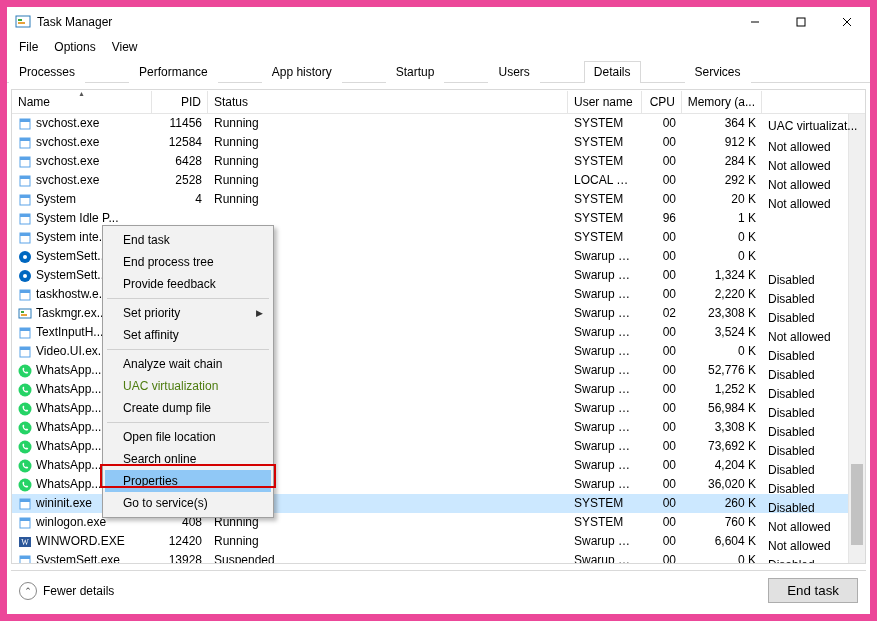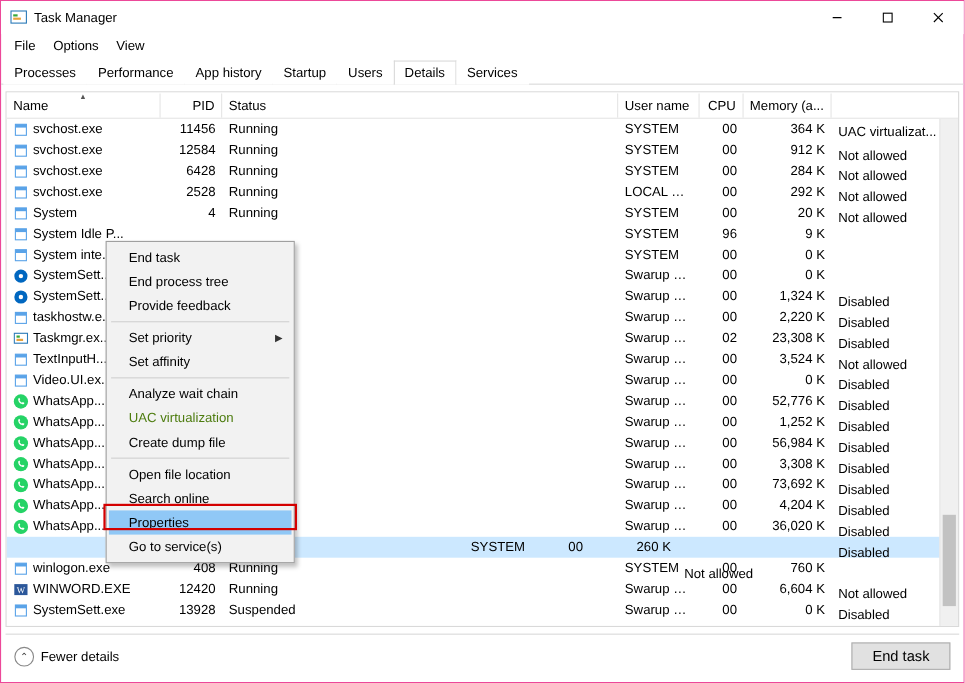--- a/index.html
+++ b/index.html
@@ -7,21 +7,21 @@
     margin: 0; padding: 0;
     width: 877px; height: 621px;
     font-family: "Segoe UI", Tahoma, sans-serif;
     font-size: 12px;
     color: #000;
     background: #fff;
     overflow: hidden;
   }
   .window {
     width: 877px; height: 621px;
-    border: 1px solid #ec4899;
+    border: 7px solid #ec4899;
     display: flex; flex-direction: column;
     position: relative;
     background: #fff;
   }
   
   .titlebar {
     height: 30px;
     display: flex; align-items: center;
     padding: 0 0 0 8px;
     background: #fff;
@@ -45,20 +45,21 @@
     padding: 0 4px;
   }
   .menuitem { padding: 2px 8px; }
   
   .tabbar {
     height: 24px;
     display: flex; align-items: flex-end;
     border-bottom: 1px solid #d9d9d9;
     padding: 0 2px;
     margin-top: 2px;
+    gap: 44px;
   }
   .tab {
     padding: 3px 9px 4px 9px;
     border: 1px solid transparent;
     border-bottom: none;
     position: relative;
     bottom: -1px;
     background: #fff;
   }
   .tab.active {
@@ -356,21 +357,21 @@
                 <rect x="2" y="2" width="10" height="10" fill="#fff" stroke="#5aa3e8"></rect>
                 <rect x="2" y="2" width="10" height="3" fill="#5aa3e8"></rect>
               </svg>
             </span>
             <span>System Idle P...</span>
           </div>
           <div class="cell c-pid num"></div>
           <div class="cell c-stat"></div>
           <div class="cell c-user">SYSTEM</div>
           <div class="cell c-cpu num">96</div>
-          <div class="cell c-mem num">9 K</div>
+          <div class="cell c-mem num">1 K</div>
           <div class="cell c-uac"></div>
         </div>
         <div class="row">
           <div class="cell c-name">
             <span class="proc-icon">
               <svg viewBox="0 0 14 14">
                 <rect x="2" y="2" width="10" height="10" fill="#fff" stroke="#5aa3e8"></rect>
                 <rect x="2" y="2" width="10" height="3" fill="#5aa3e8"></rect>
               </svg>
             </span>
@@ -599,20 +600,29 @@
             <span>WhatsApp....</span>
           </div>
           <div class="cell c-pid num"></div>
           <div class="cell c-stat"></div>
           <div class="cell c-user">Swarup M...</div>
           <div class="cell c-cpu num">00</div>
           <div class="cell c-mem num">36,020 K</div>
           <div class="cell c-uac">Disabled</div>
         </div>
         <div class="row sel">
+          <div class="cell c-name">
+            <span class="proc-icon">
+              <svg viewBox="0 0 14 14">
+                <rect x="2" y="2" width="10" height="10" fill="#fff" stroke="#5aa3e8"></rect>
+                <rect x="2" y="2" width="10" height="3" fill="#5aa3e8"></rect>
+              </svg>
+            </span>
+            <span>wininit.exe</span>
+          </div>
           <div class="cell c-pid num"></div>
           <div class="cell c-stat"></div>
           <div class="cell c-user">SYSTEM</div>
           <div class="cell c-cpu num">00</div>
           <div class="cell c-mem num">260 K</div>
           <div class="cell c-uac">Not allowed</div>
         </div>
         <div class="row">
           <div class="cell c-name">
             <span class="proc-icon">

